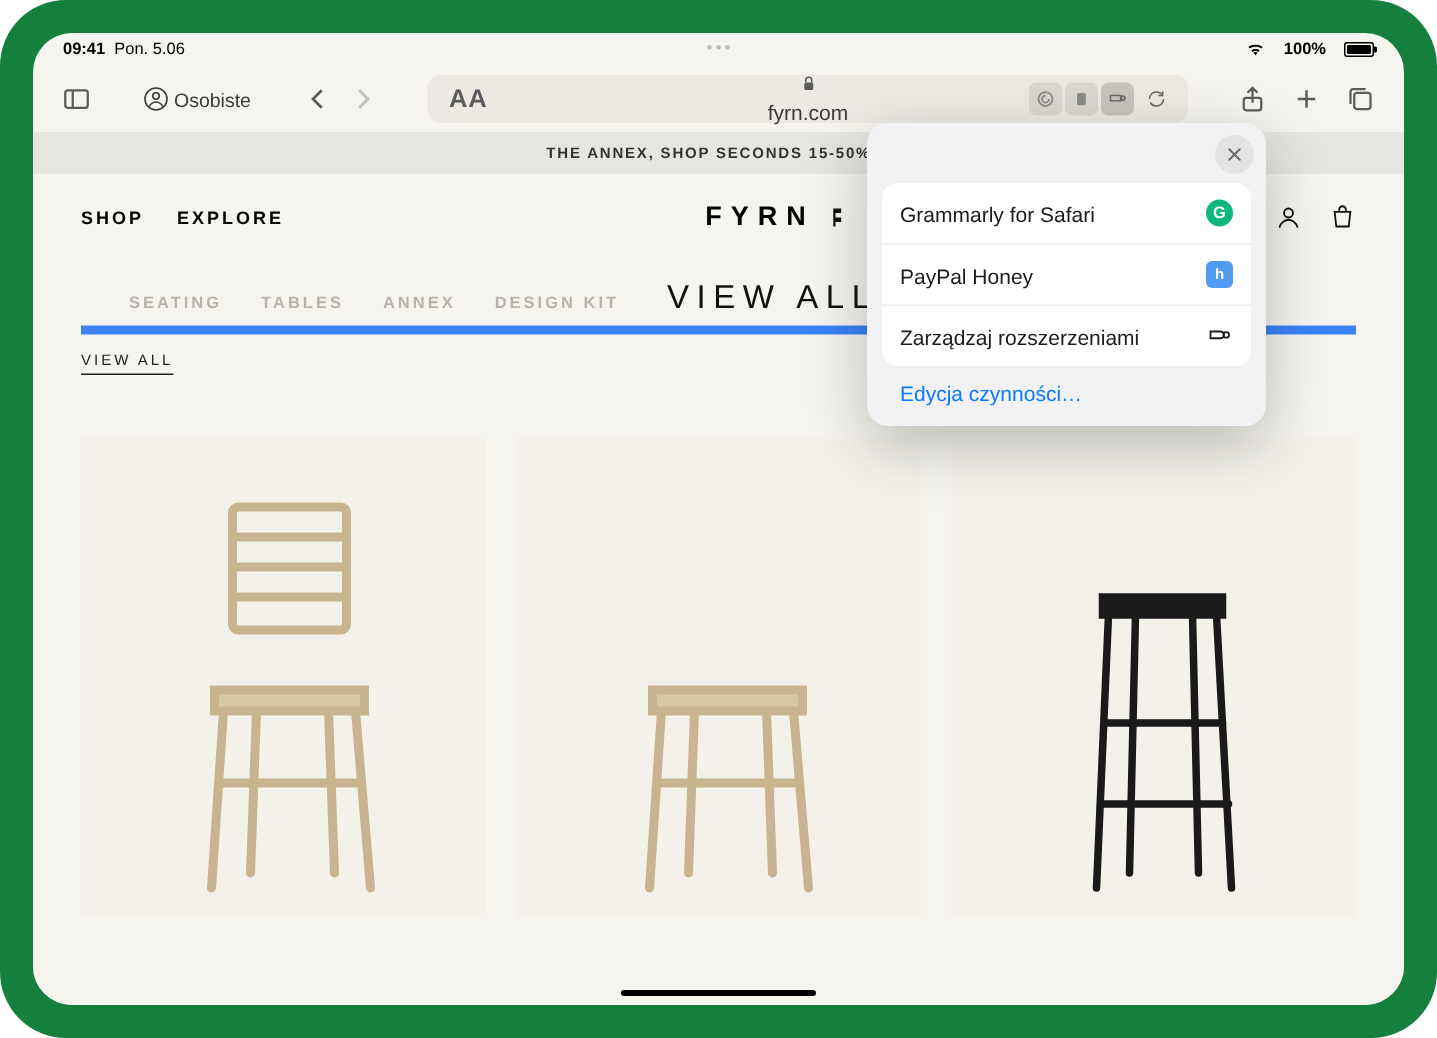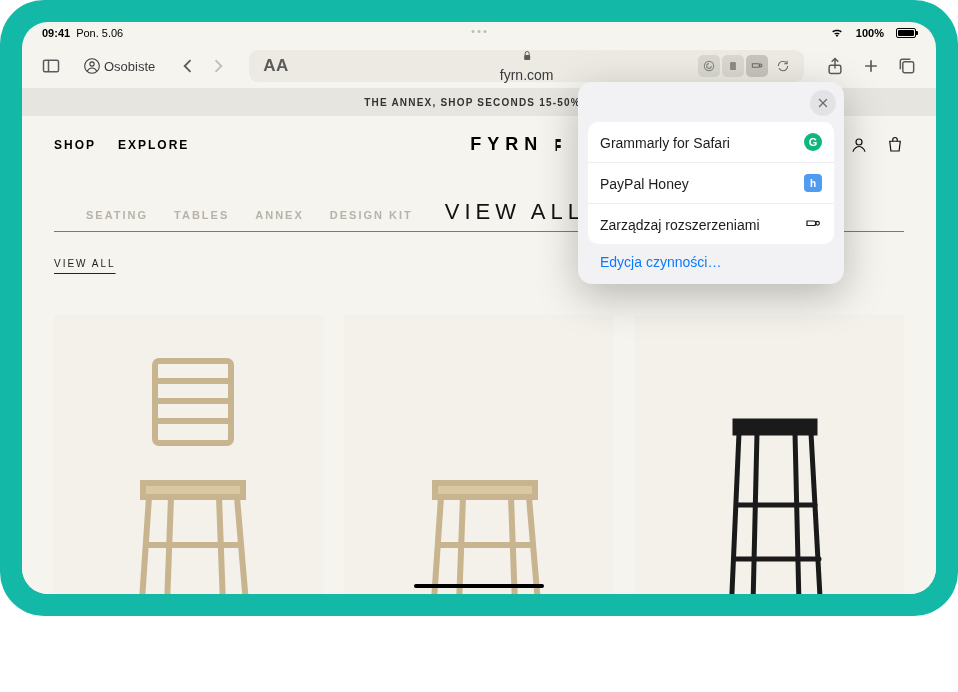--- a/index.html
+++ b/index.html
@@ -1,18 +1,18 @@
 <!DOCTYPE html>
 <html><head>
 <meta charset="utf-8">
 <style>
   * { box-sizing: border-box; margin: 0; padding: 0; }
   html, body { width: 958px; height: 692px; overflow: hidden; font-family: -apple-system, Helvetica, Arial, sans-serif; }
   .device {
-    width: 958px; height: 616px; background:#14b8a6; border-radius: 44px; position: relative;
+    width: 958px; height: 692px; background:#15803d; border-radius: 44px; position: relative;
     padding: 22px;
   }
   .screen {
     width: 100%; height: 100%; background:#f6f4ee; border-radius: 26px; overflow: hidden; position: relative;
   }
   
   .statusbar {
     position: absolute; top: 0; left: 0; right: 0; height: 22px; display:flex; justify-content: space-between; align-items:center;
     padding: 0 20px; font-size: 11px; font-weight: 600; color:#000;
   }
@@ -21,21 +21,21 @@
   .three-dots { position:absolute; left:50%; top:8px; transform:translateX(-50%); display:flex; gap:3px;}
   .three-dots span{ width:3px; height:3px; background:#bbb; border-radius:50%;}
   .wifi { width:14px; height:10px; }
   .battery { display:flex; align-items:center; gap:2px;}
   .battery-body{ width:20px; height:10px; border:1px solid #000; border-radius:2px; position:relative;}
   .battery-body::after{content:""; position:absolute; right:-3px; top:2px; width:2px; height:4px; background:#000; border-radius:0 1px 1px 0;}
   .battery-fill{ position:absolute; left:1px; top:1px; bottom:1px; right:1px; background:#000; border-radius:1px;}
 
   
   .toolbar {
-    position:absolute; top:22px; left:0; right:0; height:44px; display:flex; align-items:center; padding: 0 14px; gap:10px;
+    position:absolute; top:22px; left:0; right:0; height:44px; display:flex; align-items:center; padding: 0 14px; gap:22px;
   }
   .tb-btn { width:30px; height:30px; display:flex; align-items:center; justify-content:center; color:#5b5b5d;}
   .tb-btn svg { width:20px; height:20px; }
   .profile-pill { display:flex; align-items:center; gap:4px; font-size:13px; color:#3a3a3c; padding:4px 8px; border-radius:14px;}
   .nav-arrows { display:flex; gap:0;}
   .nav-arrows .tb-btn.dis { opacity:.35;}
   .url-bar {
     flex:1; height:32px; background:#eceae3; border-radius:9px; display:flex; align-items:center; position:relative;
     padding: 0 8px; margin: 0 6px;
   }
@@ -51,21 +51,21 @@
   
   .page {
     position:absolute; top:66px; left:0; right:0; bottom:0; background:#f6f4ee; overflow:hidden;
   }
   .banner { height:28px; background:#e7e5df; display:flex; align-items:center; justify-content:center; font-size:10px; letter-spacing:1.2px; color:#333; font-weight:600;}
   .site-header { display:flex; align-items:center; justify-content:space-between; padding: 18px 32px;}
   .site-header .hleft{ display:flex; gap:22px; font-size:12px; letter-spacing:2px; font-weight:600;}
   .site-header .hcenter{ display:flex; gap:8px; align-items:center; font-size:18px; letter-spacing:6px; font-weight:600;}
   .site-header .hright{ display:flex; gap:18px; align-items:center;}
   .site-header .hright svg{ width:18px; height:18px;}
-  .catnav { display:flex; align-items:baseline; gap:26px; padding: 10px 32px 6px; border-bottom:1px solid #3b82f6; margin:16px 32px;}
+  .catnav { display:flex; align-items:baseline; gap:26px; padding: 10px 32px 6px; border-bottom:6px solid #3b82f6; margin:2px 32px;}
   .catnav .cat{ font-size:11px; letter-spacing:2px; color:#b7b3aa; font-weight:600;}
   .catnav .viewall{ font-size:22px; letter-spacing:5px; font-weight:500; color:#111; margin-left:6px;}
   .subnav{ padding:10px 32px; font-size:10px; letter-spacing:2px; color:#222; text-decoration:underline; text-underline-offset:6px;}
   .subnav span{ margin-left:0;}
 
   .grid { display:flex; gap:20px; padding: 36px 32px 0; }
   .card { flex:1; height:320px; background:#f3f1ea; display:flex; align-items:flex-end; justify-content:center; overflow:hidden; position:relative;}
   .card svg { width:100%; height:100%;}
 
   

